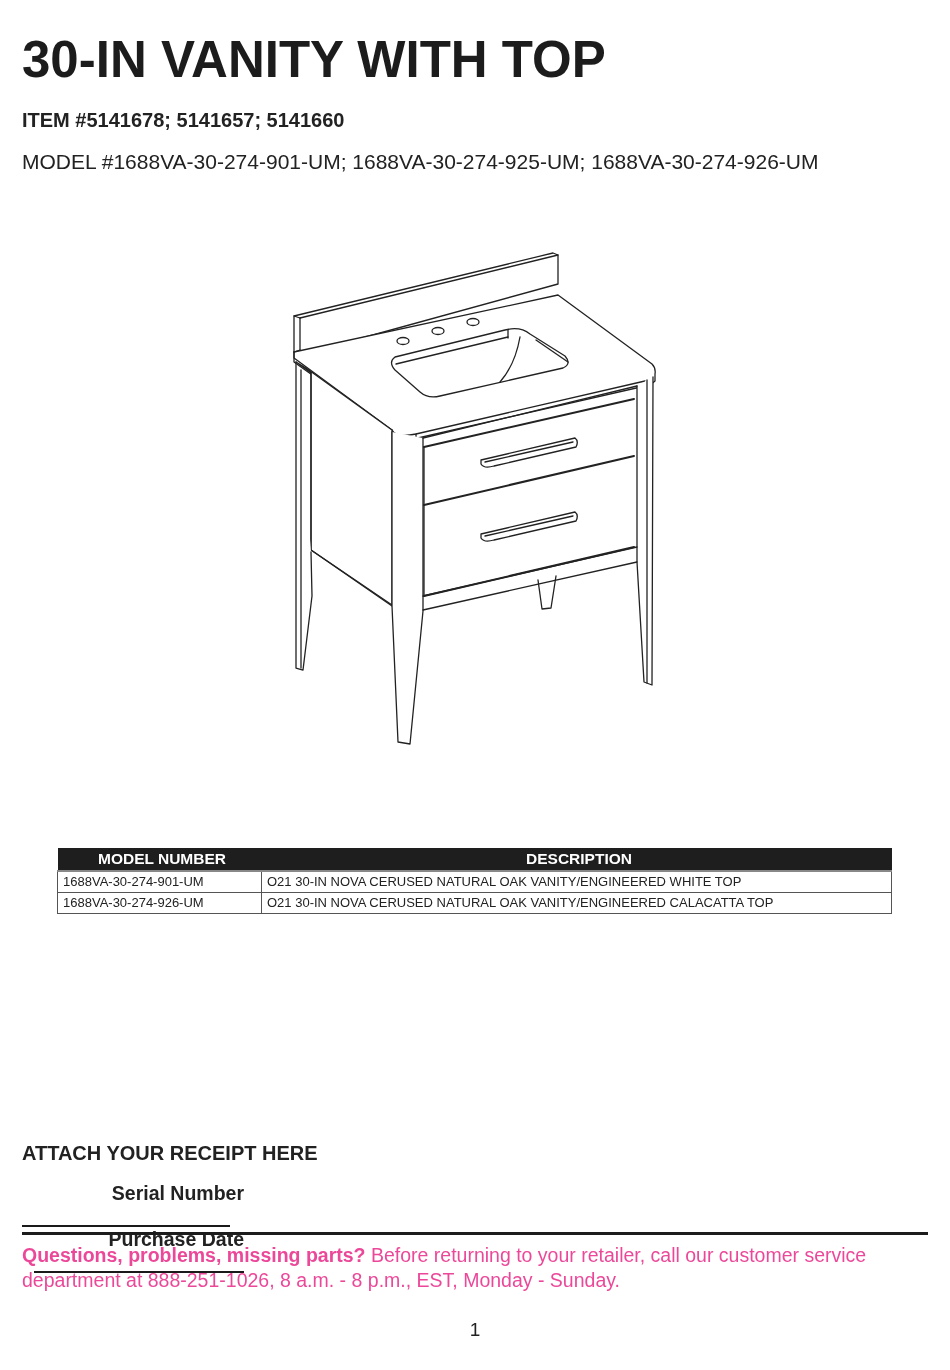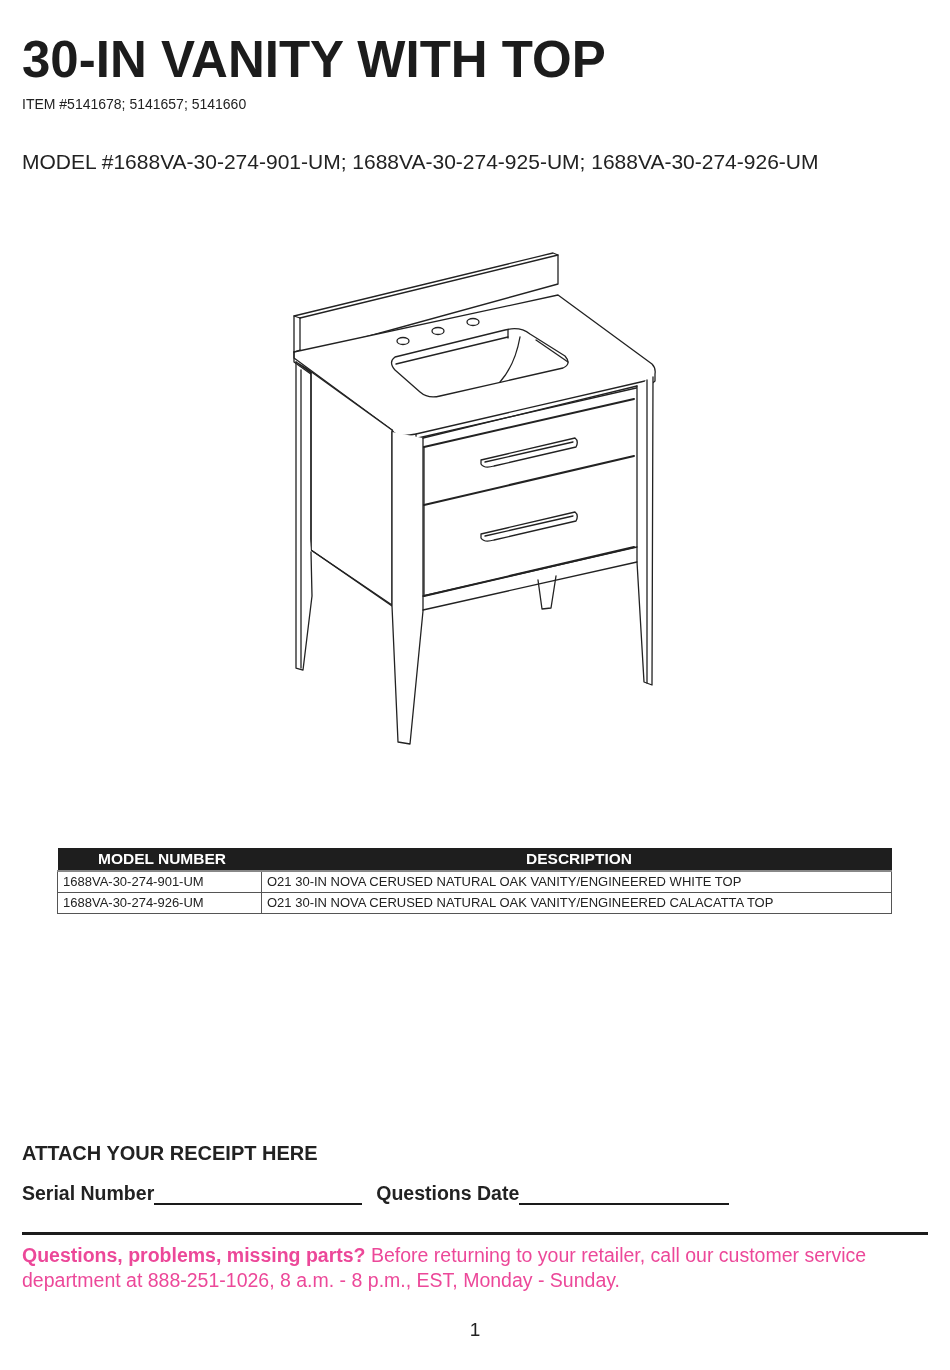--- a/index.html
+++ b/index.html
@@ -22,25 +22,26 @@
       top: 28px;
       font-size: 51px;
       font-weight: bold;
       letter-spacing: 0px;
       white-space: nowrap;
       line-height: 64px;
       color: #1c1c1c;
     }
     .item-line {
       left: 22px;
-      top: 92px;
-      font-size: 14px;
-      line-height: 24px;
-      white-space: nowrap;
-      color: #222;
+      top: 108px;
+      font-size: 20px;
+      line-height: 24px;
+      white-space: nowrap;
+      color: #222;
+      font-weight: bold;
     }
     .model-line {
       left: 22px;
       top: 150px;
       font-size: 21px;
       line-height: 24px;
       white-space: nowrap;
       color: #222;
     }
 
@@ -92,20 +93,21 @@
     .form-row {
       left: 22px;
       top: 1181px;
       font-size: 19.5px;
       font-weight: bold;
       line-height: 24px;
       white-space: nowrap;
       display: flex;
       align-items: flex-end;
       color: #222;
+      flex-direction: column;
     }
     .blank-line {
       display: inline-block;
       border-bottom: 2px solid #1a1a1a;
       height: 20px;
     }
     .serial-blank { width: 208px; margin-right: 14px; }
     .date-blank { width: 210px; }
 
     .rule {
@@ -230,21 +232,21 @@
       <td>1688VA-30-274-926-UM</td>
       <td>O21 30-IN NOVA CERUSED NATURAL OAK VANITY/ENGINEERED CALACATTA TOP</td>
     </tr>
   </tbody>
 </table>
 
 <div class="abs receipt-heading">ATTACH YOUR RECEIPT HERE</div>
 <div class="abs form-row">
   <span>Serial Number</span>
   <span class="blank-line serial-blank"></span>
-  <span>Questions Date</span>
+  <span>Purchase Date</span>
   <span class="blank-line date-blank"></span>
 </div>
 
 <div class="abs rule"></div>
 
 <div class="abs questions">
   <b>Questions, problems, missing parts?</b><span> Before returning to your retailer, call our customer service department at 888-251-1026, 8 a.m. - 8 p.m., EST, Monday - Sunday.</span>
 </div>
 
 <div class="abs page-number">1</div>

